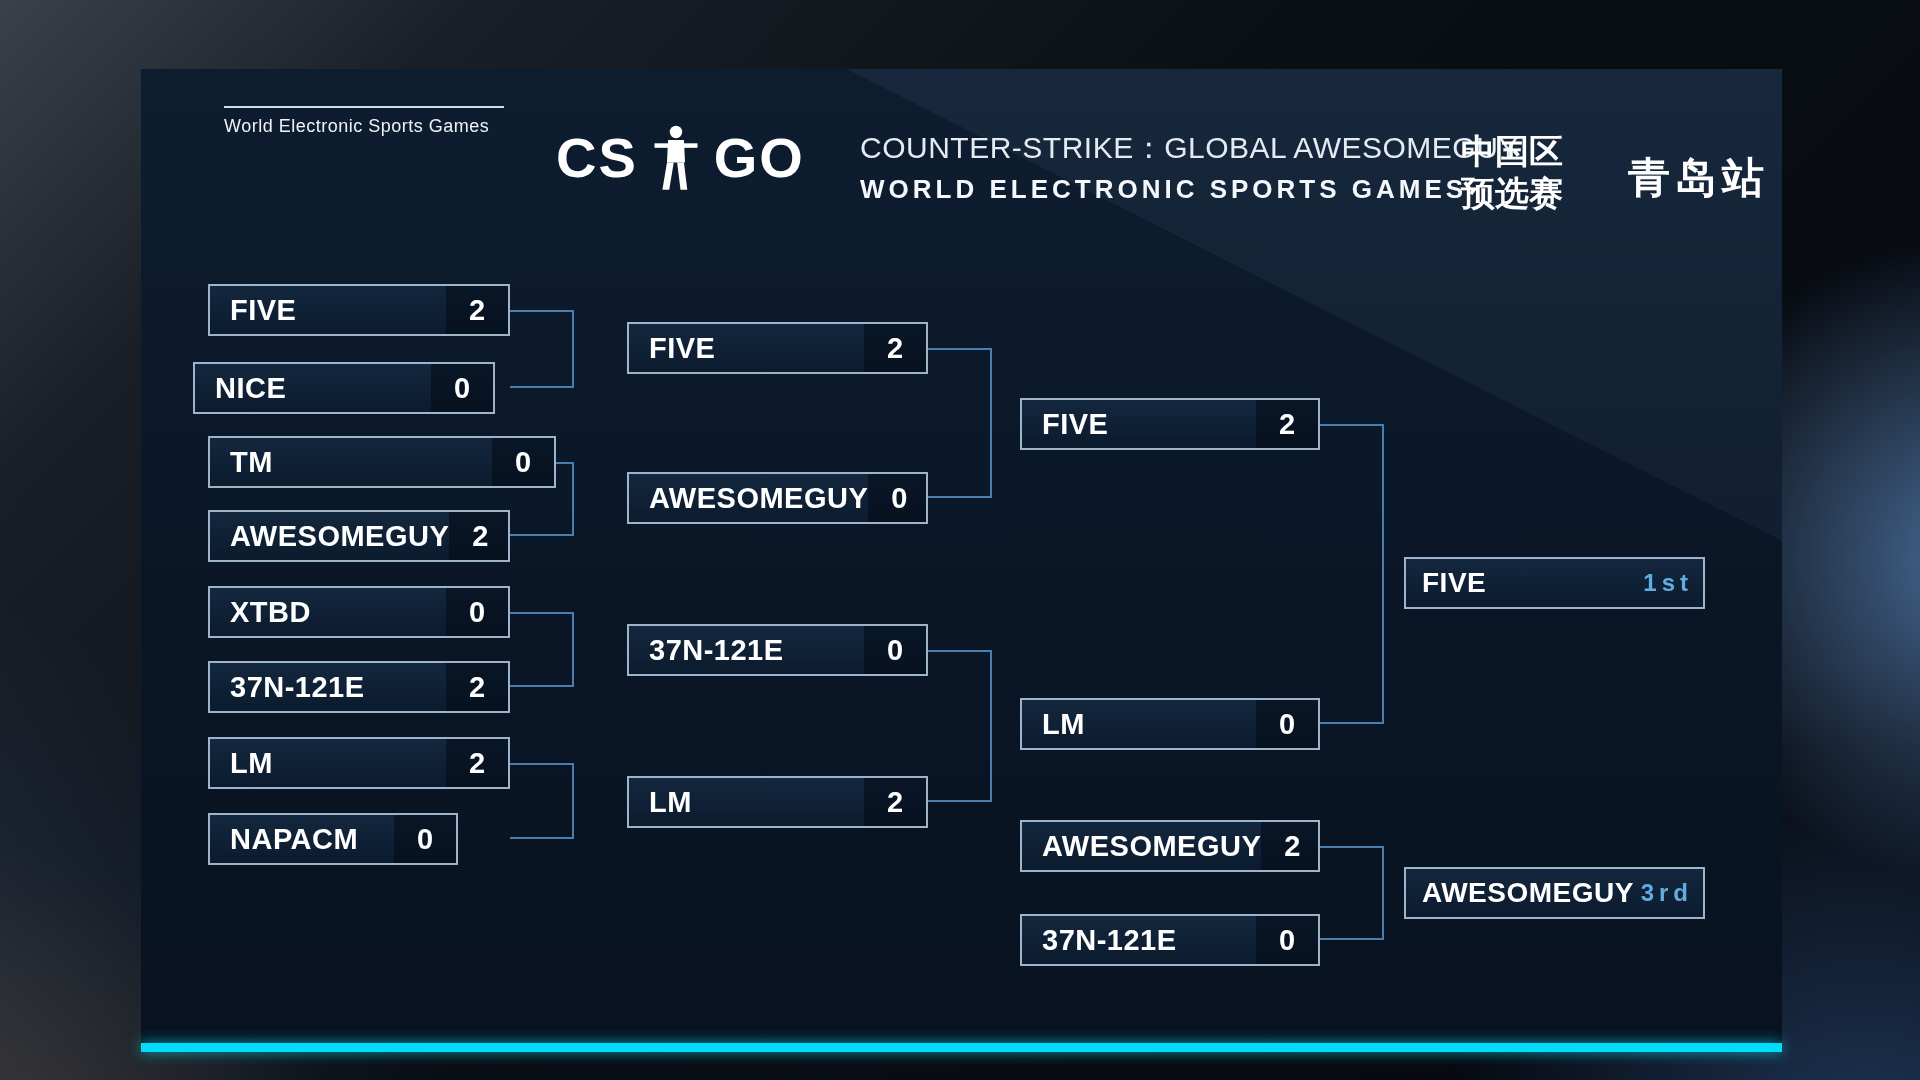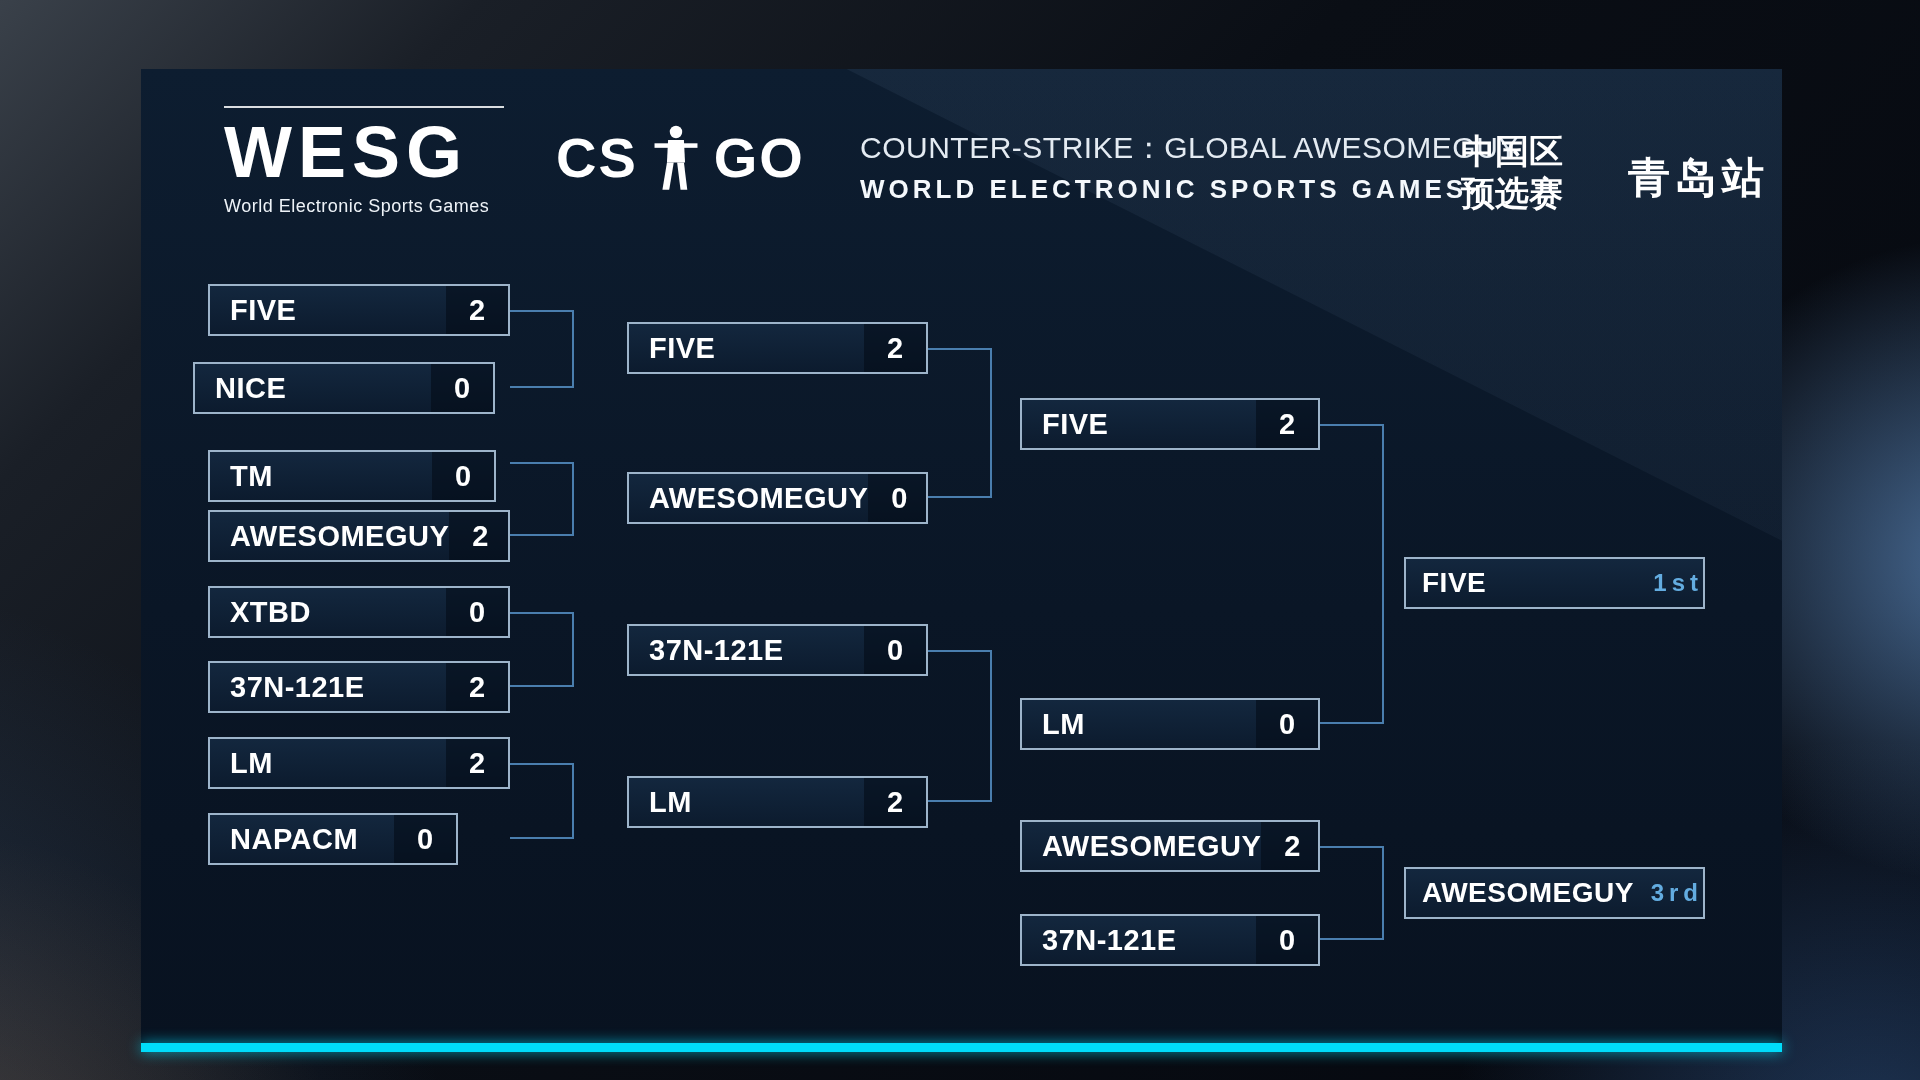--- a/index.html
+++ b/index.html
@@ -63,34 +63,33 @@
   }
   .score {
     width:62px; height:100%; flex:0 0 62px;
     display:flex; align-items:center; justify-content:center;
     background:rgba(3,12,24,0.6);
     color:#fff; font-size:29px; font-weight:bold;
   }
   .rbox .team { font-size:28px; padding-left:16px; }
   .place {
     color:var(--place-color,#63ace0); font-size:24px; font-weight:bold;
-    letter-spacing:5px; 
+    letter-spacing:5px; padding-right:10px;
   }
 </style>
 </head>
 <body>
 
 <div class="stage">
 
   <div class="panel"></div>
   <div class="panel-sheen"></div>
 
   <div class="wesg">
     <div class="wesg-line"></div>
-    <div class="wesg-title">WESG</div>
     <div class="wesg-sub">World Electronic Sports Games</div>
   </div>
 
   <div class="csgo">
     <span class="csgo-letters">CS</span>
     <svg class="soldier-svg" viewBox="0 0 46 60" xmlns="http://www.w3.org/2000/svg">
       <g fill="#ffffff">
         <circle cx="23" cy="7" r="5.5"></circle>
         <path d="M16 14 L30 14 L31 34 L15 34 Z"></path>
         <rect x="4" y="17" width="38" height="4"></rect>
@@ -123,21 +122,21 @@
   <div class="conn" style="left:1320px; top:846px; width:64px; height:94px;"></div>
 
   <div class="mbox" style="left:208px; top:284px; width:302px;">
     <span class="team">FIVE</span>
     <span class="score">2</span>
   </div>
   <div class="mbox" style="left:193px; top:362px; width:302px;">
     <span class="team">NICE</span>
     <span class="score">0</span>
   </div>
-  <div class="mbox" style="left:208px; top:436px; width:288px;margin-top:14px;">
+  <div class="mbox" style="left:208px; top:436px; width:348px;">
     <span class="team">TM</span>
     <span class="score">0</span>
   </div>
   <div class="mbox" style="left:208px; top:510px; width:302px;">
     <span class="team">AWESOMEGUY</span>
     <span class="score">2</span>
   </div>
   <div class="mbox" style="left:208px; top:586px; width:302px;">
     <span class="team">XTBD</span>
     <span class="score">0</span>

